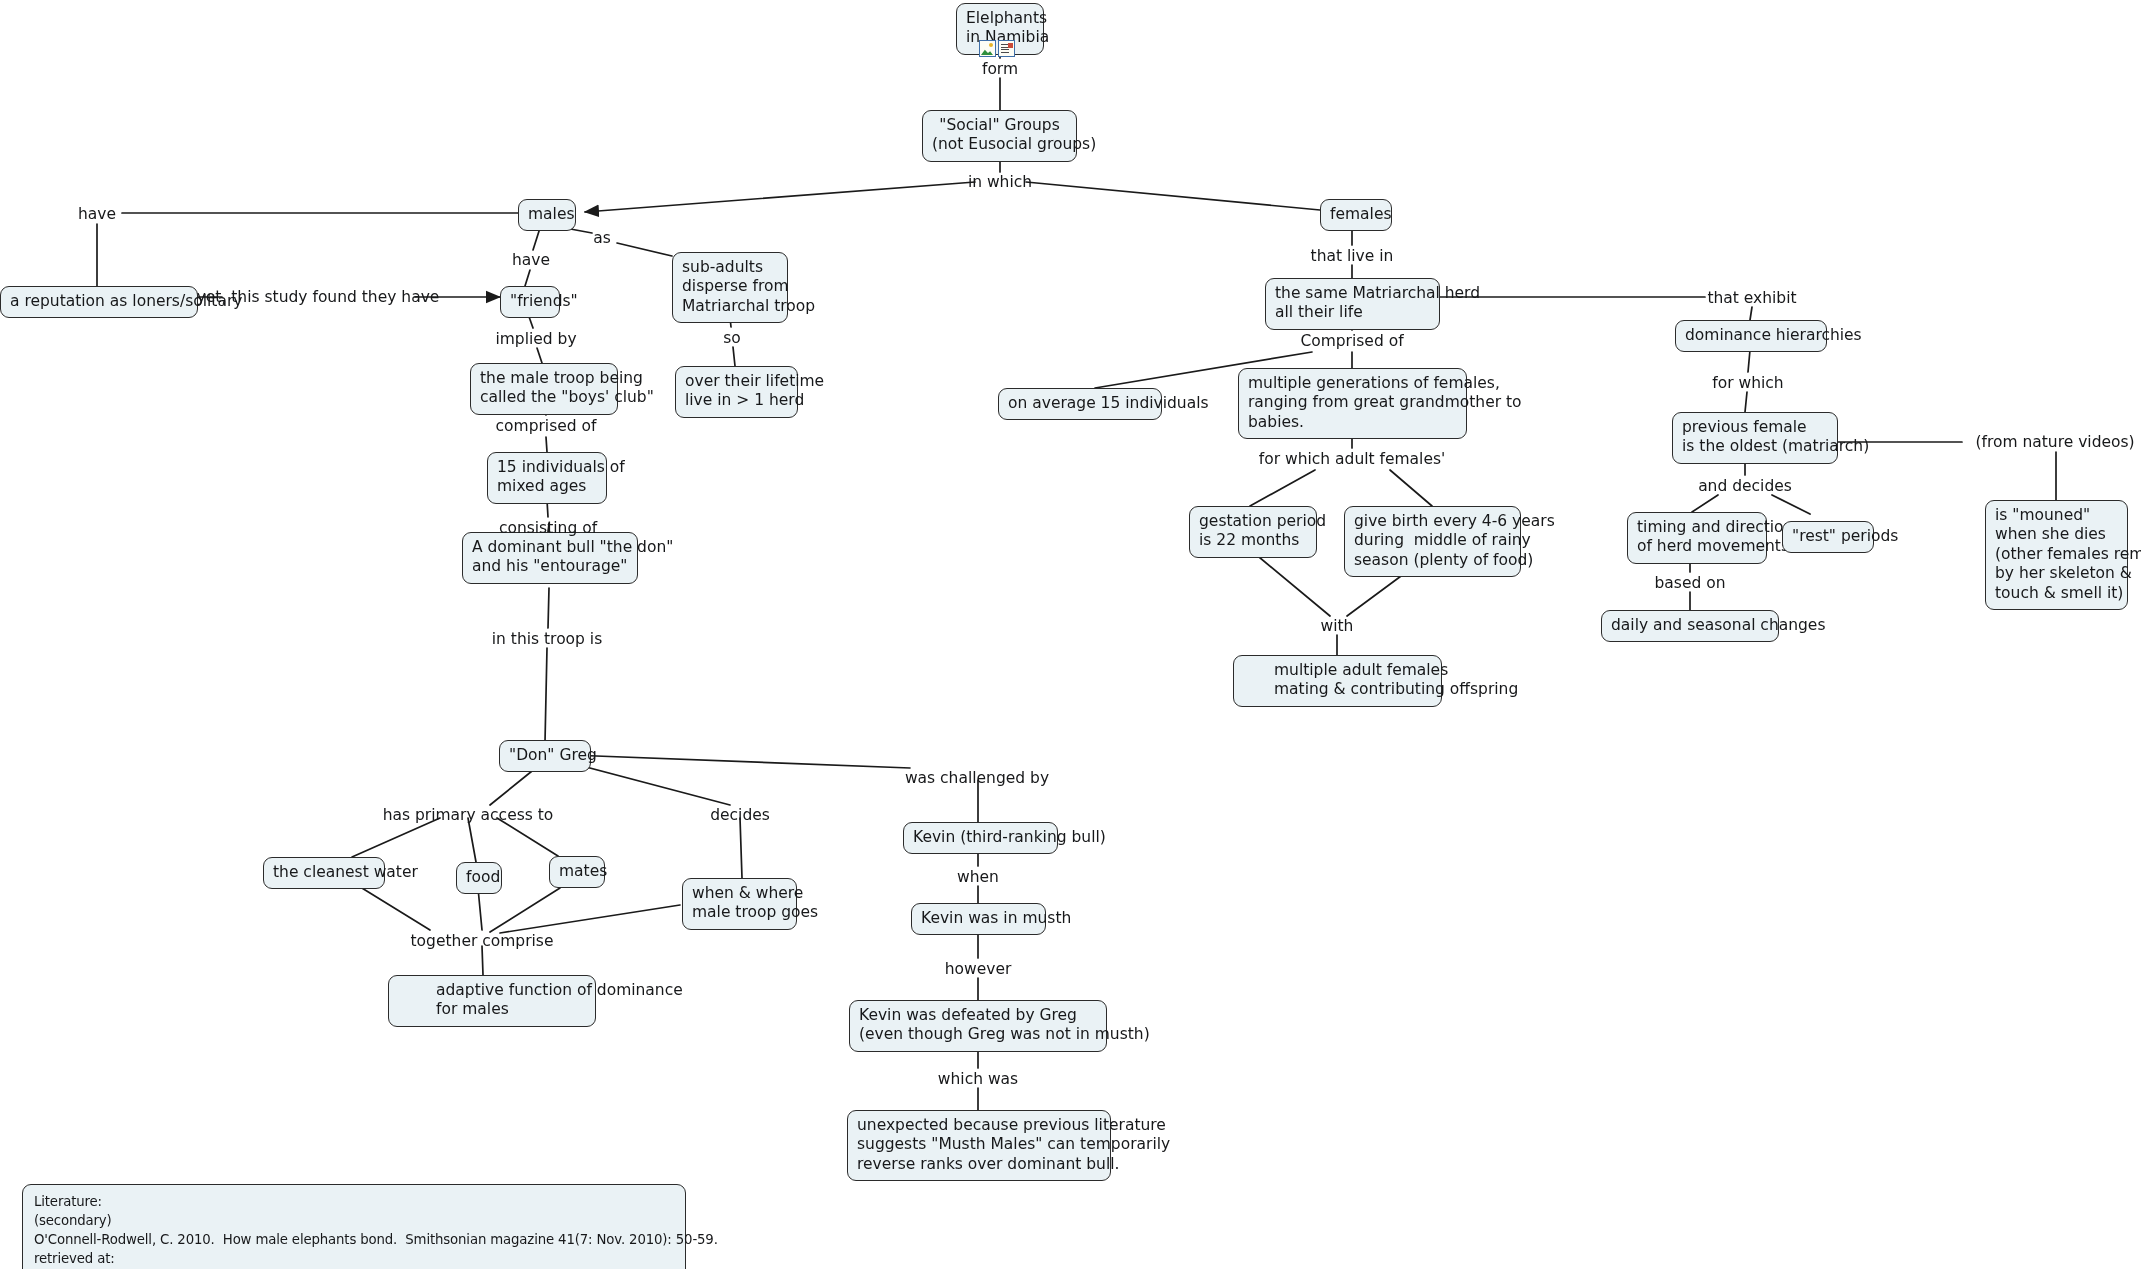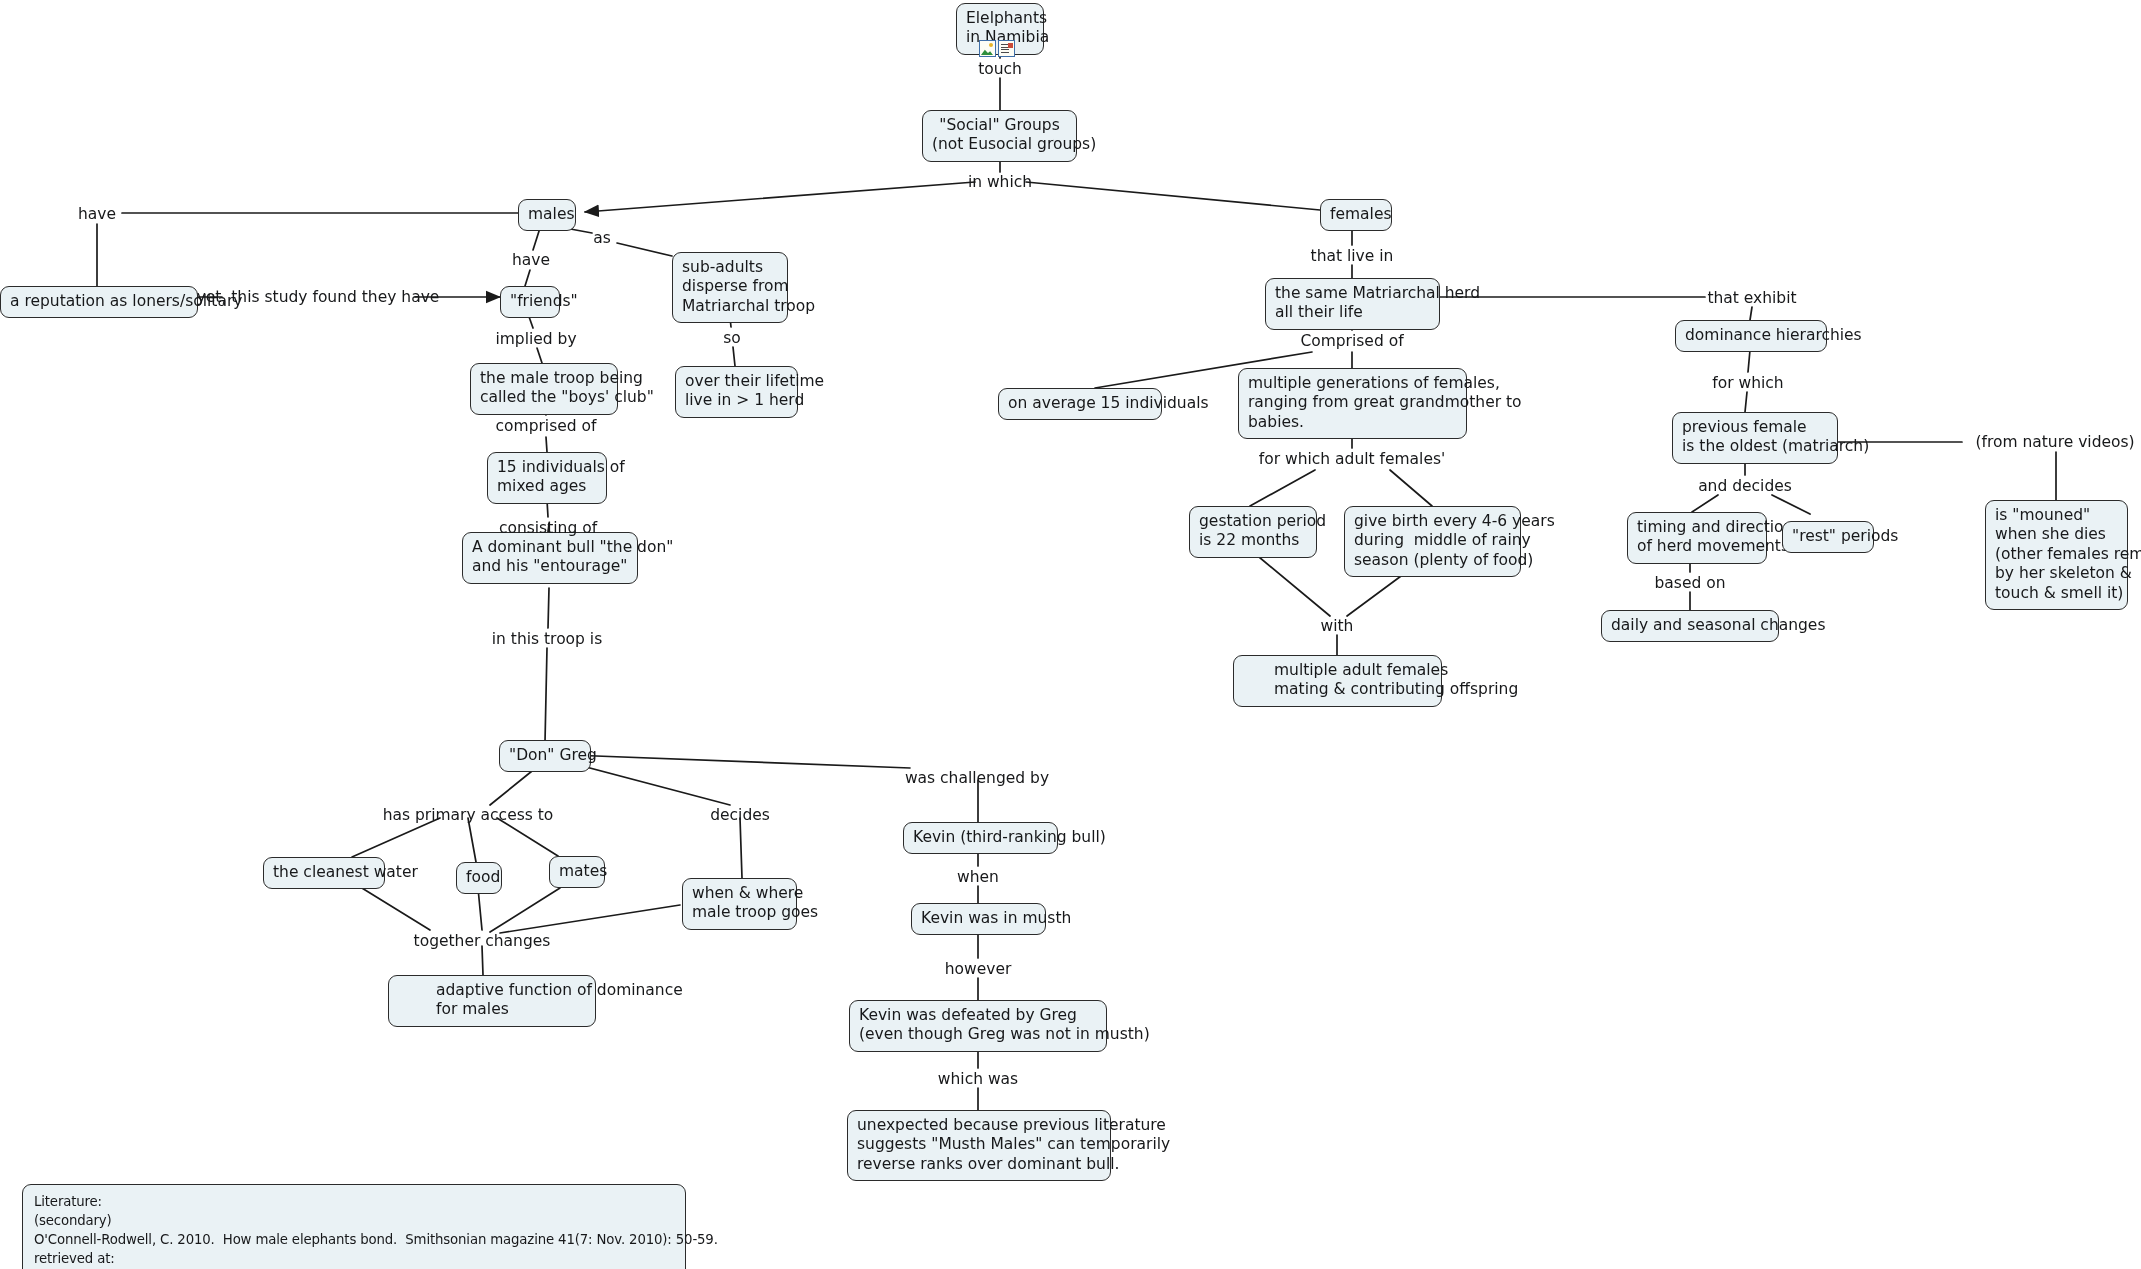--- a/index.html
+++ b/index.html
@@ -330,21 +330,21 @@
   <div class="node center" style="left:1782px; top:521px; width:92px;">"rest" periods</div>
 
   <div class="node center" style="left:1601px; top:610px; width:178px;">daily and seasonal changes</div>
 
   <div class="node" style="left:1985px; top:500px; width:143px;">is "mouned"
 when she dies
 (other females remain
 by her skeleton &amp;
 touch &amp; smell it)</div>
 
-  <div class="lbl c" style="left:1000px; top:60px;">touch</div>
+  <div class="lbl c" style="left:1000px; top:60px;">form</div>
 
   <div class="lbl c" style="left:1000px; top:173px;">in which</div>
 
   <div class="lbl c" style="left:97px; top:205px;">have</div>
 
   <div class="lbl c" style="left:602px; top:229px;">as</div>
 
   <div class="lbl c" style="left:531px; top:251px;">have</div>
 
   <div class="lbl c" style="left:318px; top:288px;">yet, this study found they have</div>
@@ -356,21 +356,21 @@
   <div class="lbl c" style="left:546px; top:417px;">comprised of</div>
 
   <div class="lbl c" style="left:548px; top:519px;">consisting of</div>
 
   <div class="lbl c" style="left:547px; top:630px;">in this troop is</div>
 
   <div class="lbl c" style="left:468px; top:806px;">has primary access to</div>
 
   <div class="lbl c" style="left:740px; top:806px;">decides</div>
 
-  <div class="lbl c" style="left:482px; top:932px;">together changes</div>
+  <div class="lbl c" style="left:482px; top:932px;">together comprise</div>
 
   <div class="lbl c" style="left:977px; top:769px;">was challenged by</div>
 
   <div class="lbl c" style="left:978px; top:868px;">when</div>
 
   <div class="lbl c" style="left:978px; top:960px;">however</div>
 
   <div class="lbl c" style="left:978px; top:1070px;">which was</div>
 
   <div class="lbl c" style="left:1352px; top:247px;">that live in</div>

